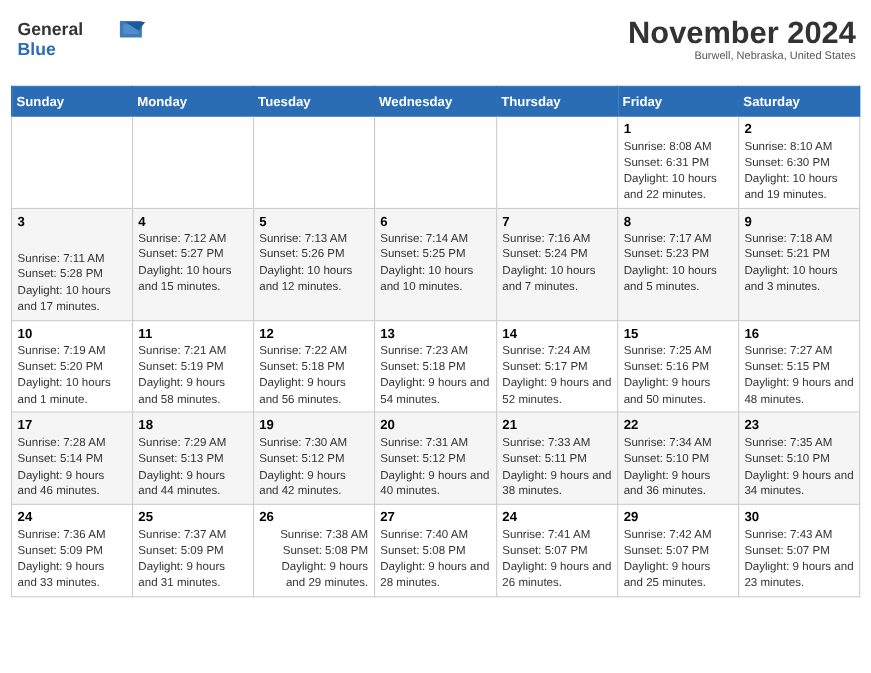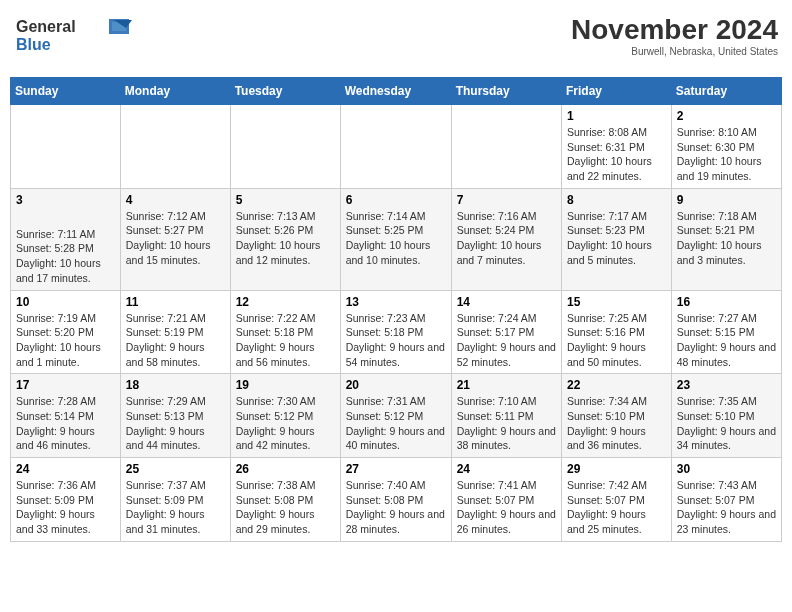--- a/index.html
+++ b/index.html
@@ -235,21 +235,21 @@
 Daylight: 9 hours and 42 minutes.</div>
         </td>
         <td>
           <span class="day-num">20</span>
           <div class="day-info" style="white-space: pre-line;">Sunrise: 7:31 AM
 Sunset: 5:12 PM
 Daylight: 9 hours and 40 minutes.</div>
         </td>
         <td>
           <span class="day-num">21</span>
-          <div class="day-info" style="white-space: pre-line;">Sunrise: 7:10 AM
+          <div class="day-info" style="white-space: pre-line;">Sunrise: 7:33 AM
 Sunset: 5:11 PM
 Daylight: 9 hours and 38 minutes.</div>
         </td>
         <td>
           <span class="day-num">22</span>
           <div class="day-info" style="white-space: pre-line;">Sunrise: 7:34 AM
 Sunset: 5:10 PM
 Daylight: 9 hours and 36 minutes.</div>
         </td>
         <td>
@@ -267,21 +267,21 @@
 Daylight: 9 hours and 33 minutes.</div>
         </td>
         <td>
           <span class="day-num">25</span>
           <div class="day-info" style="white-space: pre-line;">Sunrise: 7:37 AM
 Sunset: 5:09 PM
 Daylight: 9 hours and 31 minutes.</div>
         </td>
         <td>
           <span class="day-num">26</span>
-          <div class="day-info" style="white-space: pre-line;">Sunrise: 7:38 AM
+          <div class="day-info" style="white-space: pre-line; text-align: right;">Sunrise: 7:38 AM
 Sunset: 5:08 PM
 Daylight: 9 hours and 29 minutes.</div>
         </td>
         <td>
           <span class="day-num">27</span>
           <div class="day-info" style="white-space: pre-line;">Sunrise: 7:40 AM
 Sunset: 5:08 PM
 Daylight: 9 hours and 28 minutes.</div>
         </td>
         <td>

